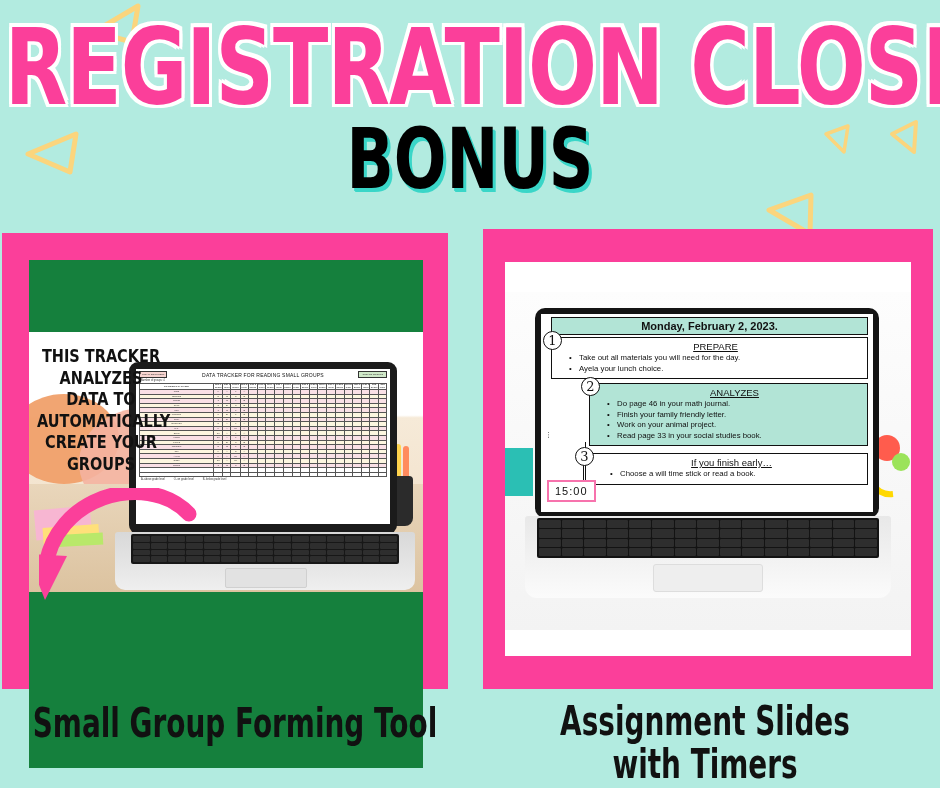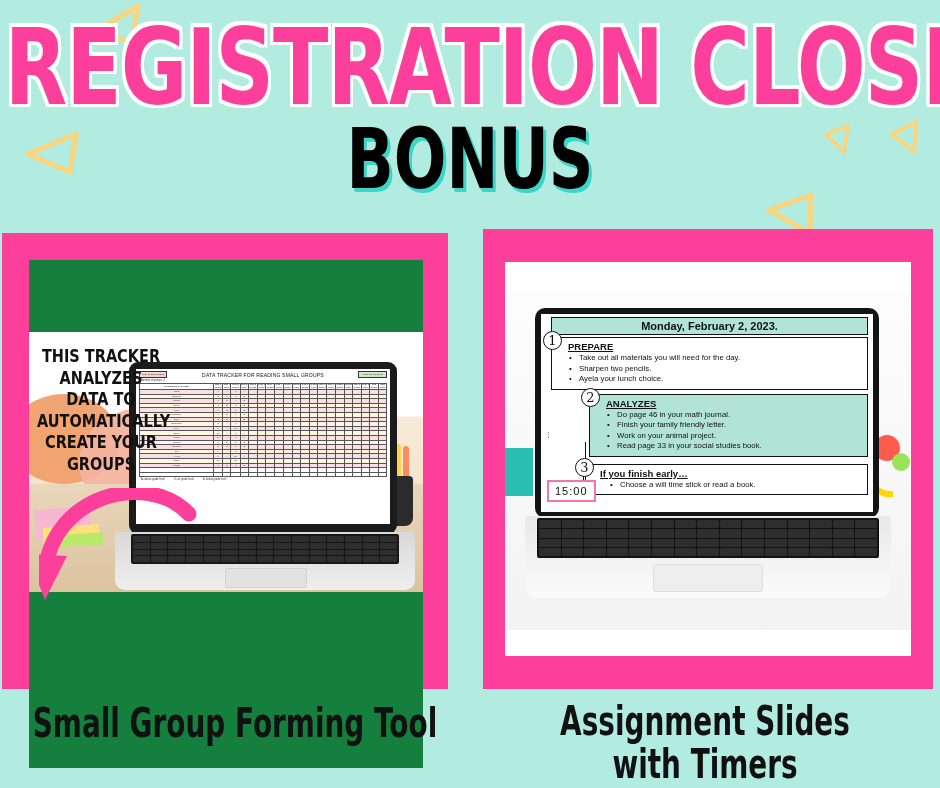--- a/index.html
+++ b/index.html
@@ -157,21 +157,21 @@
            font-family:"Liberation Sans", sans-serif; color:#111; padding:2px 3px 2px 4px; }
   .slide-date { border:1px solid #111; background:#b2e4d6; text-align:center;
                 font-size:11px; font-weight:bold; padding:2px 0; margin:1px 2px 2px 6px; }
   .sec { position:relative; margin:0 2px 0 6px; }
   .sec-box { border:1px solid #111; padding:3px 4px 4px 16px; }
   .sec-box.tealbg { background:#b2e4d6; }
   .sec-num { position:absolute; left:-8px; top:-6px; width:19px; height:19px;
              border:1.3px solid #111; border-radius:50%; background:#fff;
              font-family:"DejaVu Serif", serif; font-size:13px; line-height:17px;
              text-align:center; z-index:3; }
-  .sec-head { font-size:9.5px; font-weight:bold; text-decoration:underline; margin-bottom:1px; }
+  .sec-head { font-size:9.5px; font-weight:normal; text-decoration:underline; margin-bottom:1px;text-align:center; }
   .sec-list { list-style:none; }
   .sec-list li { font-size:7.8px; line-height:1.35; position:relative; padding-left:11px; }
   .sec-list li:before { content:"•"; position:absolute; left:1px; }
   #sec2 { margin-left:44px; margin-top:4px; }
   #sec3 { margin-left:38px; margin-top:7px; }
   #sec3 .sec-list li { padding-left:20px; }
   #sec3 .sec-list li:before { left:10px; }
   .timer-box { position:absolute; left:6px; bottom:10px;
                border:2.2px solid #f773ad; background:#fff;
                font-size:11px; letter-spacing:1px; padding:3px 6px; }
@@ -843,21 +843,20 @@
                 <div class="slide-date">Monday, February 2, 2023.</div>
 
                 <div class="dots">⋮</div>
 
                 <div class="sec" id="sec1">
                   <div class="sec-num">1</div>
                   <div class="sec-box">
                     <div class="sec-head">PREPARE</div>
                     <ul class="sec-list" id="sec1-list">
                         <li>Take out all materials you will need for the day.</li>
-                        <li>Sharpen two pencils.</li>
                         <li>Ayela your lunch choice.</li>
                       </ul>
                   </div>
                 </div>
 
                 <div class="sec" id="sec2">
                   <div class="sec-num">2</div>
                   <div class="sec-box tealbg">
                     <div class="sec-head">ANALYZES</div>
                     <ul class="sec-list" id="sec2-list">

